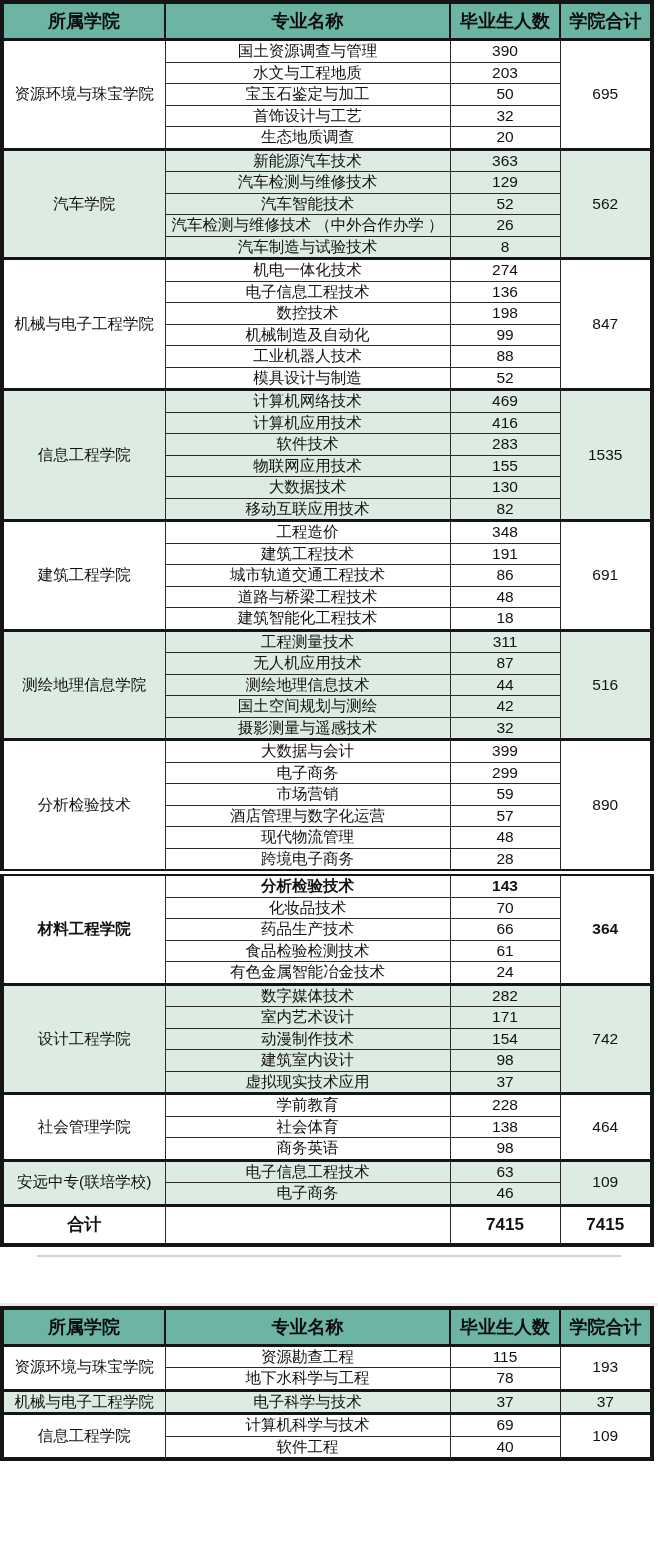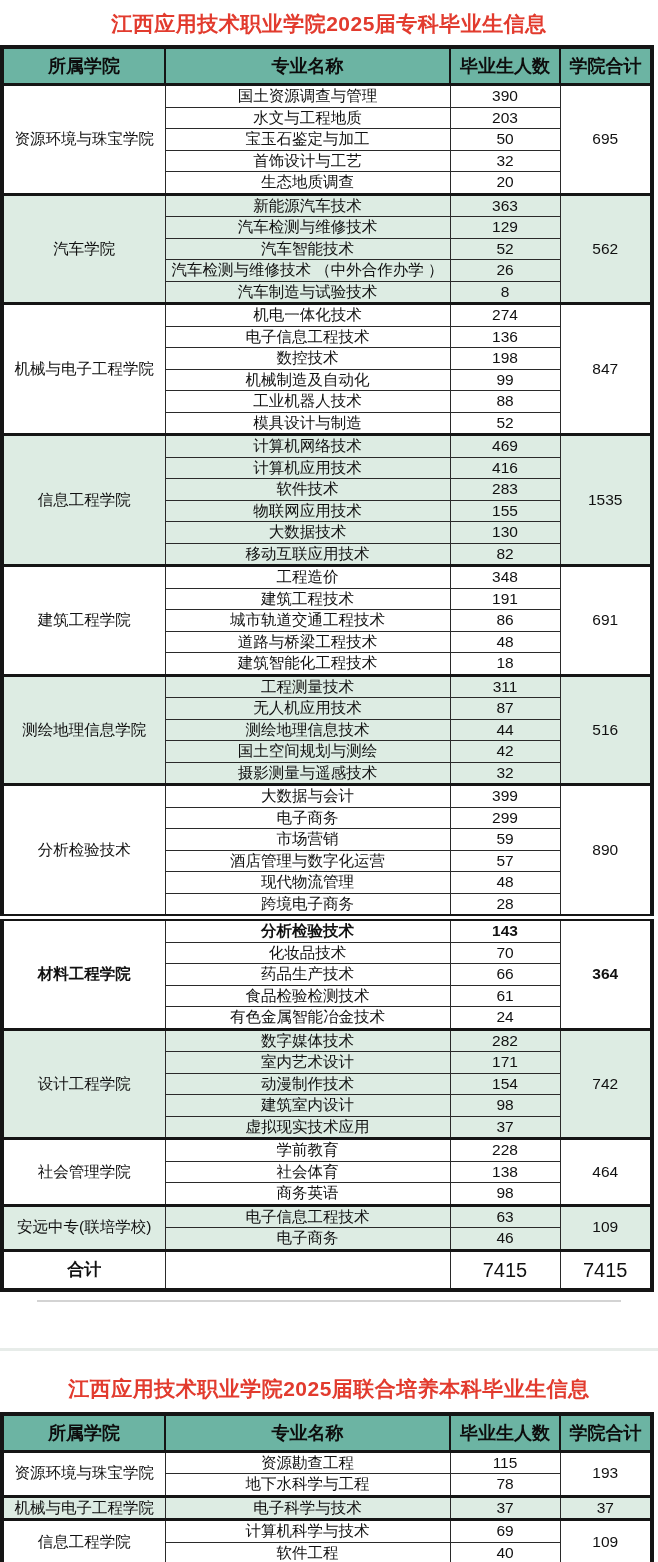--- a/index.html
+++ b/index.html
@@ -53,41 +53,41 @@
   }
   td.col-college{font-size:15px;line-height:18px;white-space:normal;}
   td.col-major{text-align:left;padding-left:14px;}
   td.bg-g{background:var(--row-green);}
   td.bg-w{background:var(--row-white);}
   tr.first td{border-top:3px solid var(--ink);}
   tr.pbreak td{border-top:7px double var(--ink);font-weight:bold;}
   tr.footer td{
     height:36px;line-height:36px;
     border-top:3px solid var(--ink);
-    font-size:20px;
+    font-size:17px;
+    font-weight:bold;
   }
   tr.footer td.col-college{
     font-size:17px;font-weight:700;line-height:36px;
   }
   .seam1{
     height:2px;background:#cbcbcb;opacity:.85;
     width:584px;margin:8px 0 0 37px;
   }
   .seam2{
     height:3px;background:#e7ece9;
     width:658px;margin:46px 0 0 0;
   }
   .title2{margin-top:14px;padding-bottom:9px;}
 </style>
 </head>
 <body>
 
 <div class="page">
 
-  <h1 class="doc-title">江西应用技术职业学院2025届专科毕业生信息</h1>
 
   <table class="tbl" id="table-0">
       <colgroup>
         <col style="width: 163px;">
         <col style="width: 285px;">
         <col style="width: 110px;">
         <col style="width: 92px;">
       </colgroup>
       <thead>
         <tr>
@@ -337,21 +337,20 @@
           <td class="col-major bg-w"></td>
           <td class="col-count bg-w">7415</td>
           <td class="col-total bg-w">7415</td>
         </tr>
       </tbody>
     </table>
 
   <div class="seam1"></div>
   <div class="seam2"></div>
 
-  <h1 class="doc-title title2">江西应用技术职业学院2025届联合培养本科毕业生信息</h1>
 
   <table class="tbl" id="table-1">
       <colgroup>
         <col style="width: 163px;">
         <col style="width: 285px;">
         <col style="width: 110px;">
         <col style="width: 92px;">
       </colgroup>
       <thead>
         <tr>

